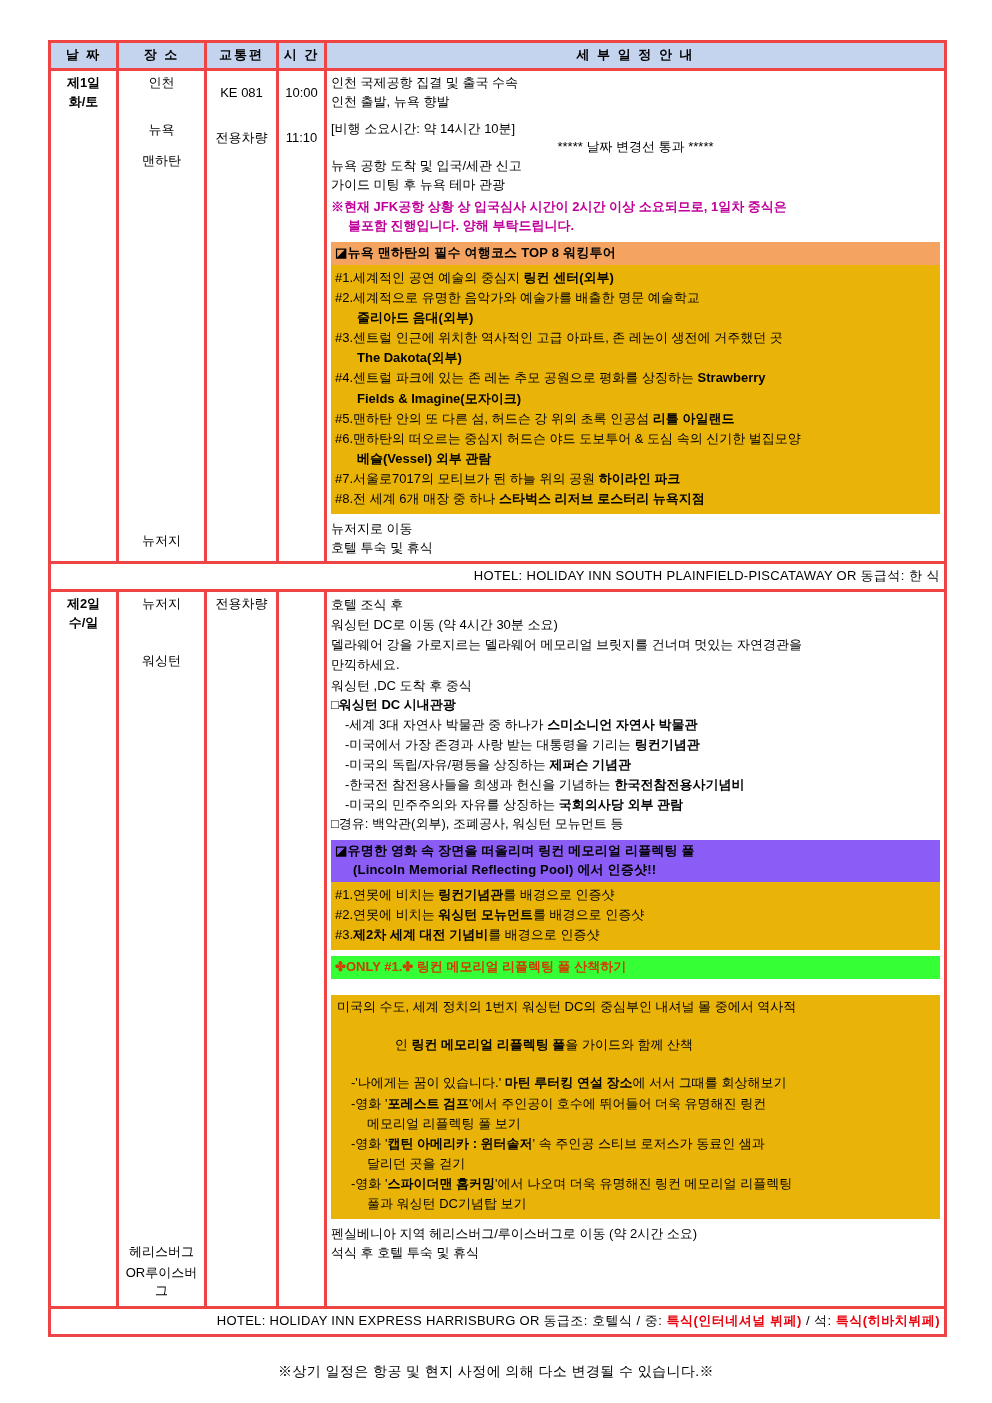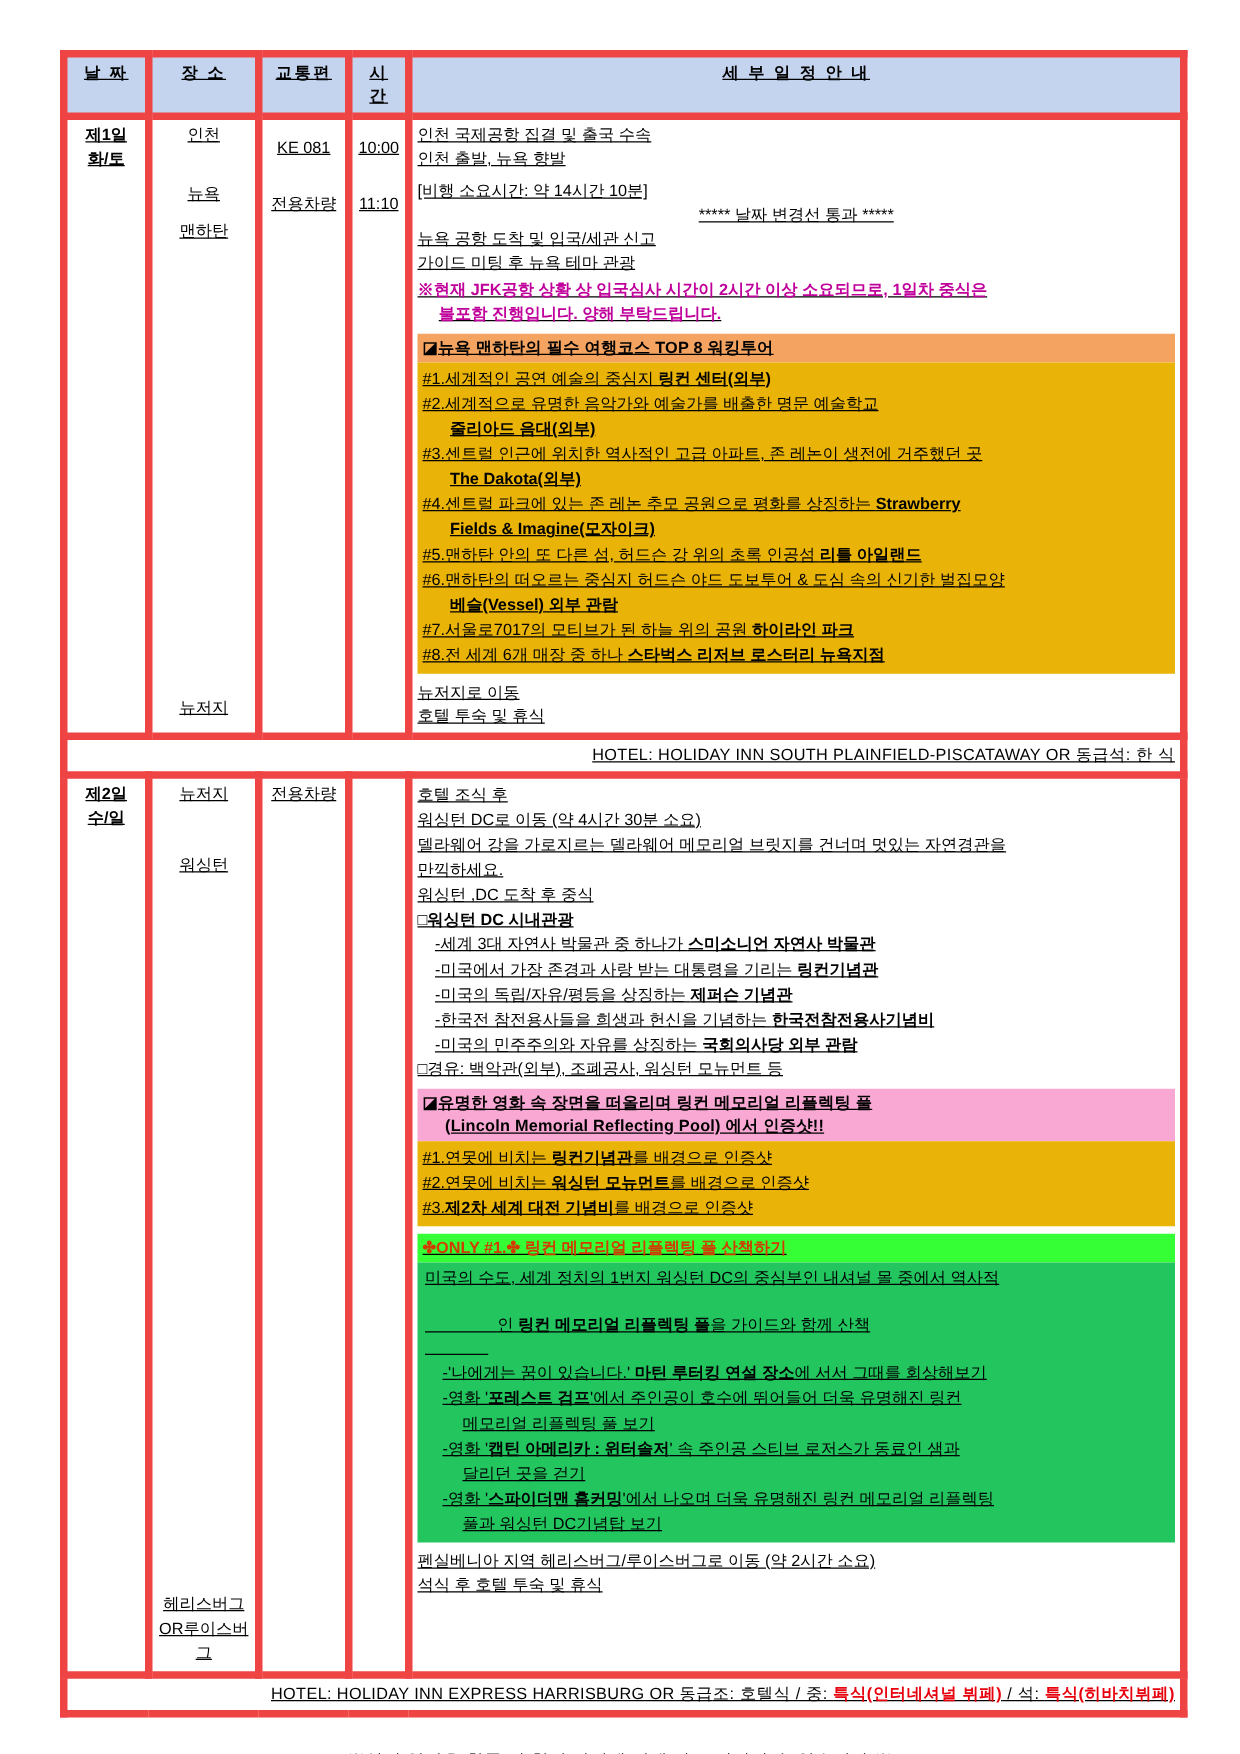--- a/index.html
+++ b/index.html
@@ -20,26 +20,25 @@
     height: 1403px;
     box-sizing: border-box;
     padding: 40px 48px 0 48px;
   }
   table.itin {
     border-collapse: collapse;
     width: 896px;
     table-layout: fixed;
   }
   table.itin td, table.itin th {
-    border: 6px solid #ef4444;
+    border: 3px solid #ef4444;
     vertical-align: top;
     padding: 3px 4px;
     font-size: 13px;
     line-height: 1.45;
-    text-decoration: underline;
   }
   thead th {
     background: #c5d4ee;
     text-align: center;
     font-weight: bold;
     letter-spacing: 2px;
     padding: 5px 2px;
     font-size: 14px;
   }
   col.c-date { width: 68px; }
@@ -90,34 +89,35 @@
     line-height: 1.5;
   }
   .notice .ind { display: block; padding-left: 17px; }
 
   .box-orange-head {
     background: #f4a460;
     font-weight: bold;
     padding: 2px 4px;
     letter-spacing: 0.2px;
   }
-  .box-orange-head.dark { background: #f9a8d4; }
+  .box-orange-head.dark { background: #8b5cf6; }
   .box-peach {
     background: #eab308;
     padding: 3px 4px 5px 4px;
   }
   .box-green-head {
     background: #35ff35;
     font-weight: bold;
     padding: 2px 4px;
     color: #d23c00;
   }
   .box-green {
-    background: #22c55e;
+    background: #eab308;
     padding: 3px 6px 5px 6px;
+    margin-top: 16px;
   }
   .item { line-height: 1.55; }
   .item .ind { display: block; padding-left: 22px; }
   .b { font-weight: bold; }
   .mt6 { margin-top: 6px; }
   .pre-block { line-height: 1.55; }
 
   .hotel-row td {
     padding: 3px 8px;
     font-size: 14px;

